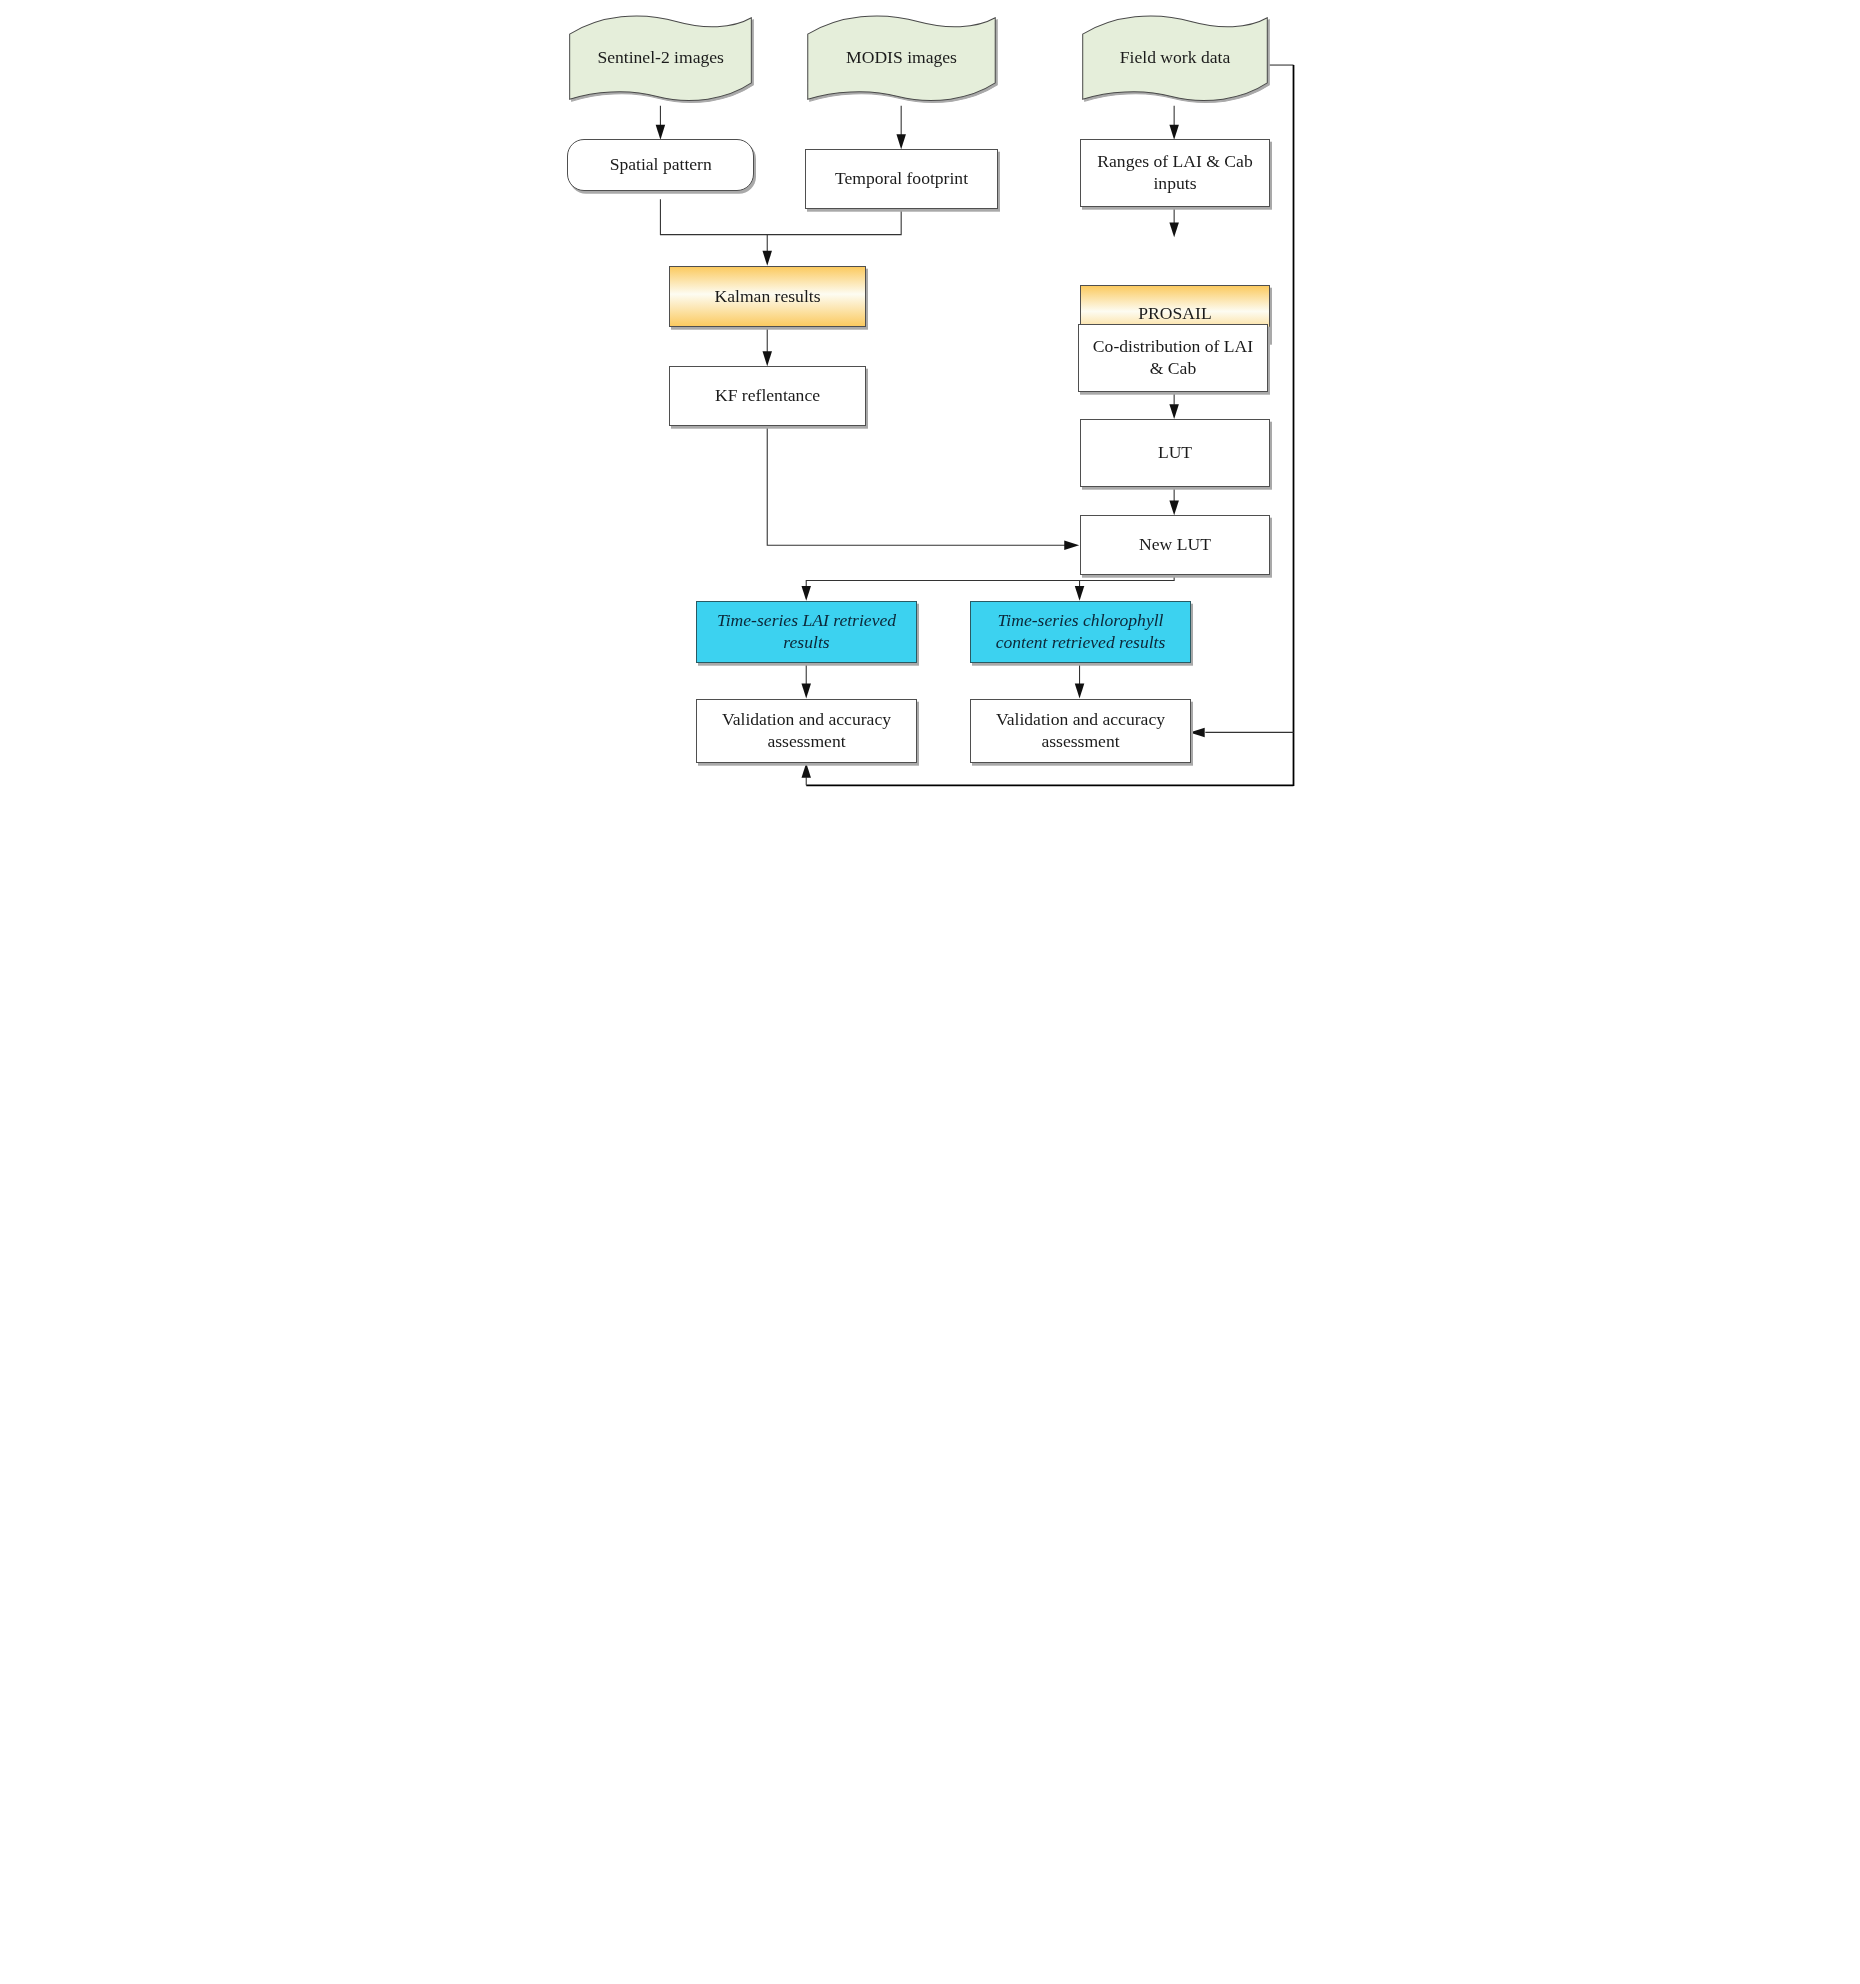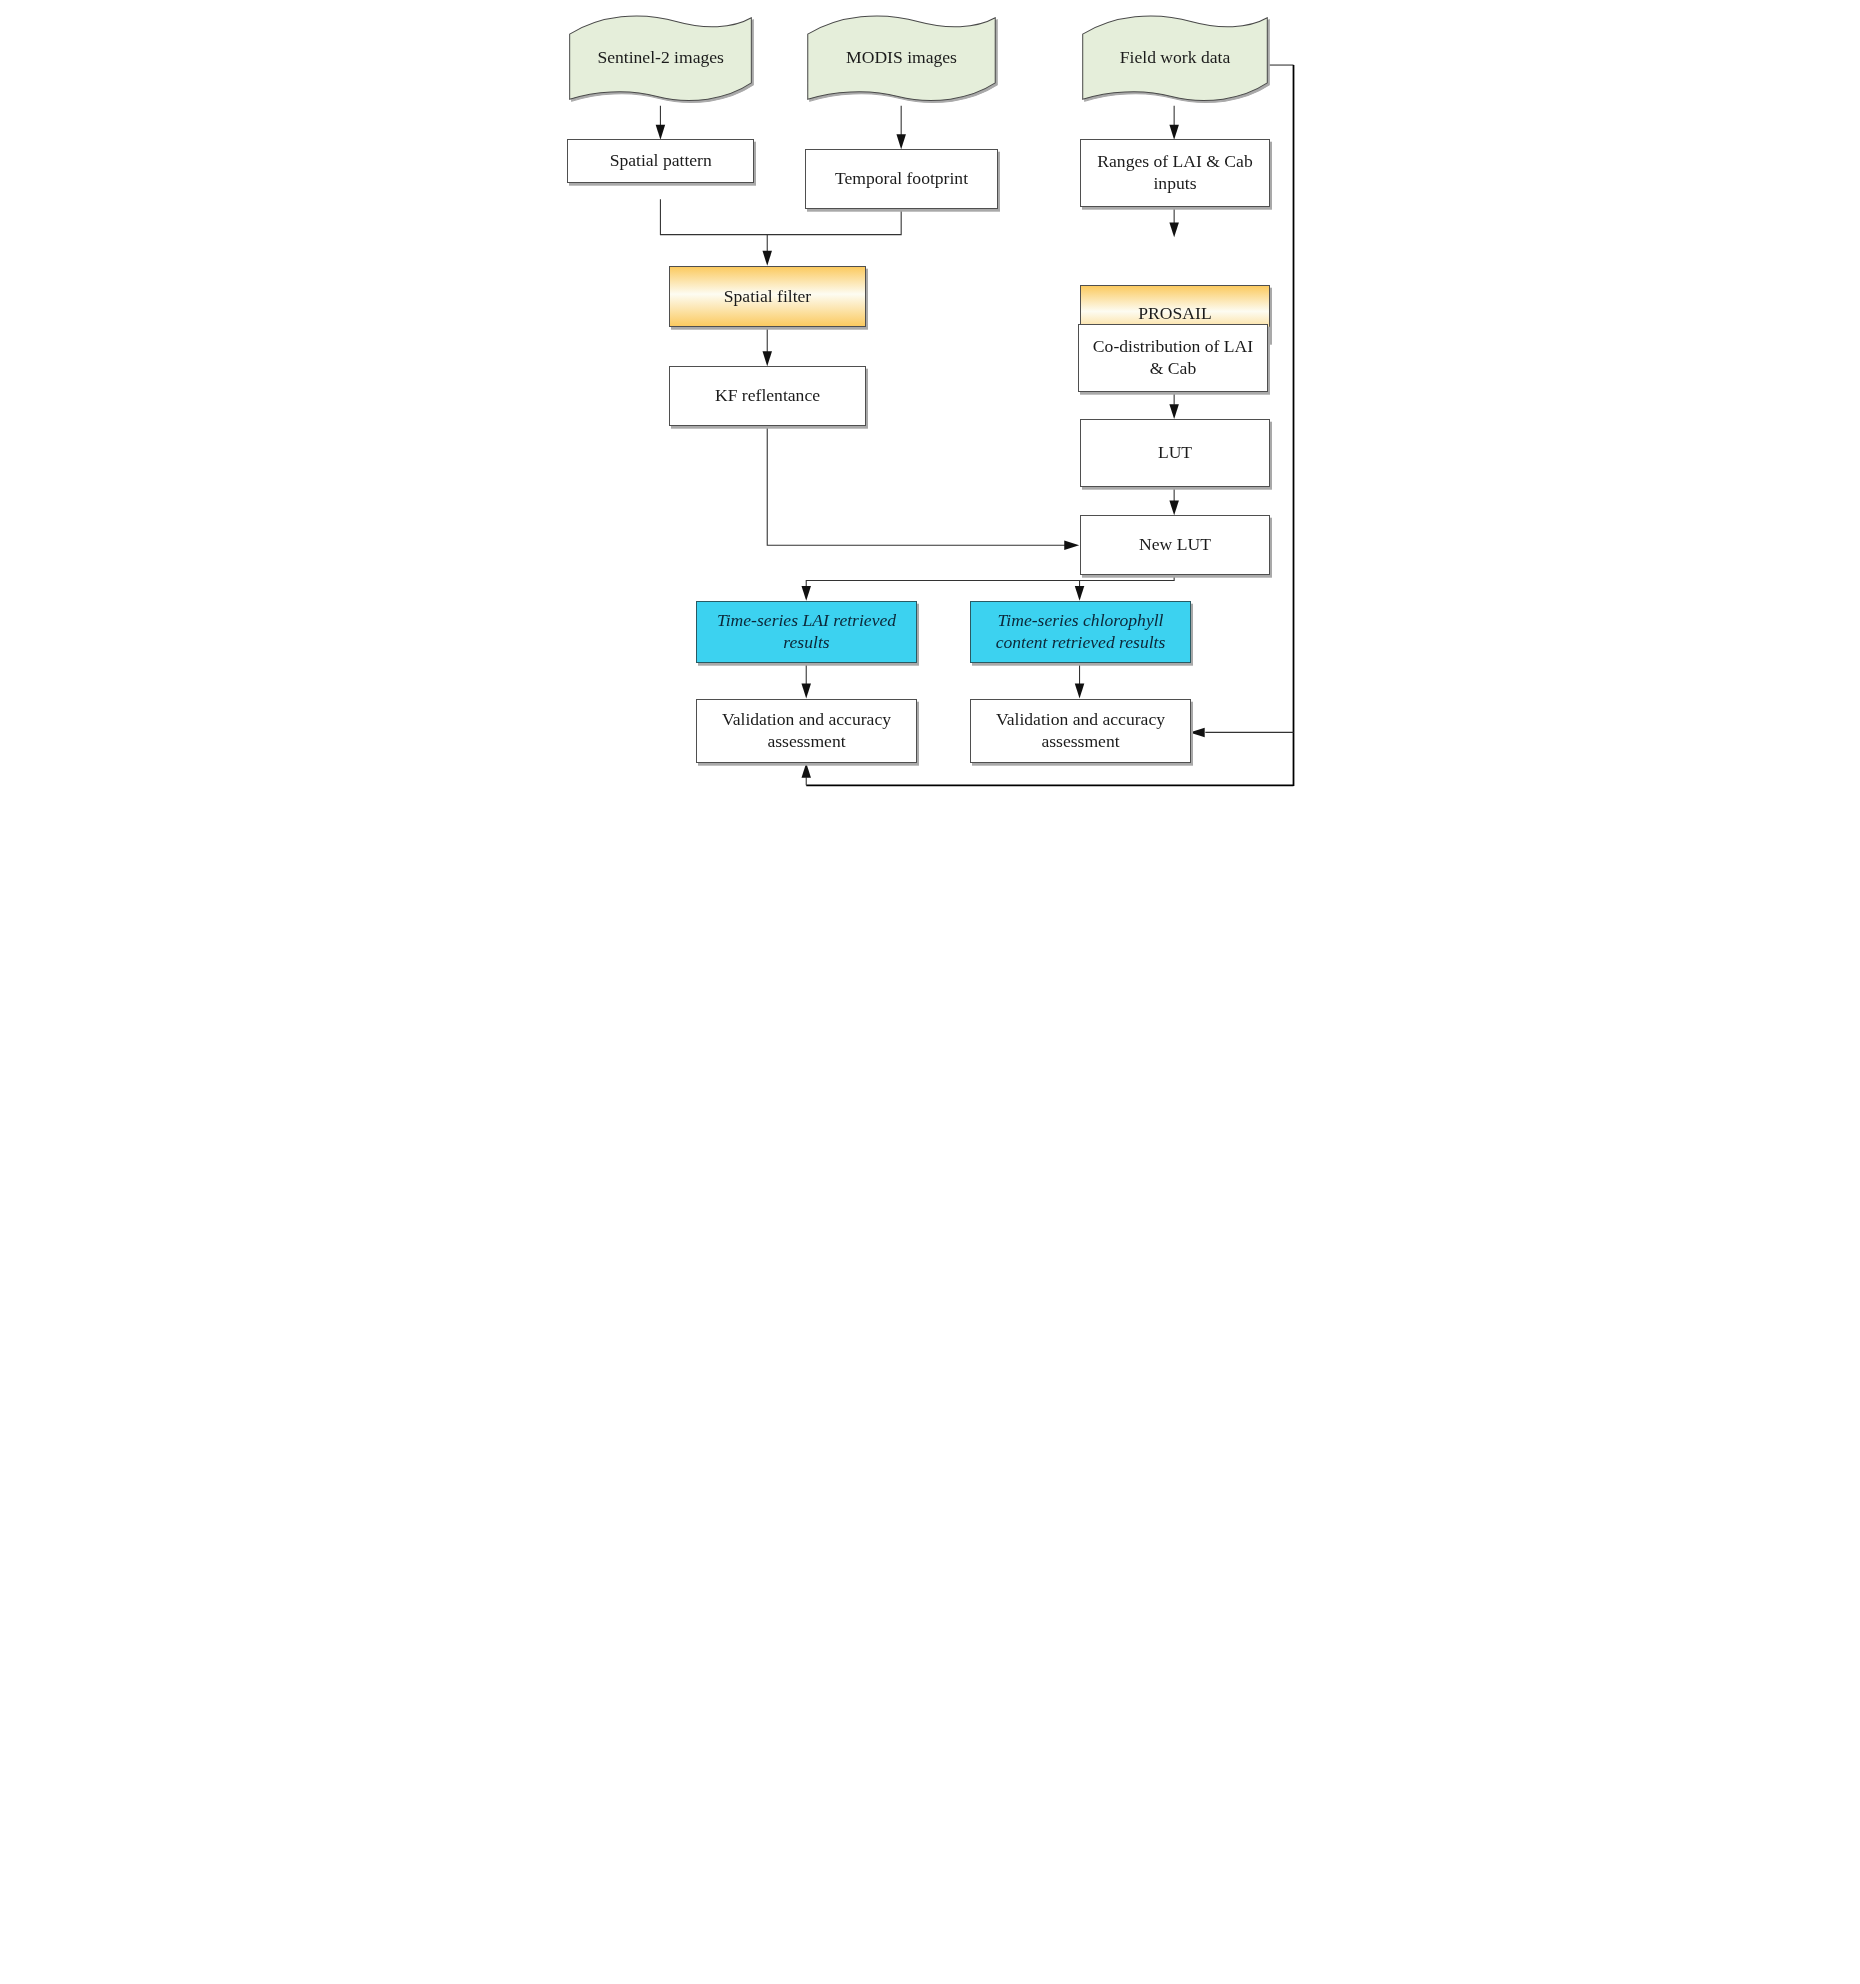--- a/index.html
+++ b/index.html
@@ -36,21 +36,21 @@
     color:var(--result-text-color); box-shadow:2px 2.7px 0 var(--shadow-color);font-style:italic;
   }
   .wave{background:transparent;}
   .wave svg{position:absolute; left:0; top:0; width:100%; height:100%; filter:drop-shadow(2px 2.7px 0 var(--shadow-color));}
   .wave path{fill:var(--input-fill); stroke:var(--input-border); stroke-width:1.5;}
   .wave .label{position:relative;font-family:Liberation Serif, serif;}
 
   #node-sentinel2{left:10.2px;  top:5.4px;   width:187px; height:95px;}
   #node-modis    {left:248px; top:5.4px;   width:193px; height:95px;}
   #node-fieldwork{left:523px; top:5.4px;   width:190px; height:95px;}
-  #node-spatial  {left:10.2px;  top:134px; width:187px; height:44px;}
+  #node-spatial  {left:10.2px;  top:134px; width:187px; height:52px;border-radius:17px;}
   #node-temporal {left:248px; top:144px; width:193px; height:60px;}
   #node-ranges   {left:523px; top:134px; width:190px; height:68px;}
   #node-kalman   {left:112px; top:261px; width:197px; height:61px;}
   #node-prosail  {left:523px; top:232px; width:190px; height:57px;margin-top:48px;}
   #node-codist   {left:521px; top:319px; width:190px; height:68px;}
   #node-kf       {left:112px; top:361px; width:197px; height:60px;}
   #node-lut      {left:523px; top:414px; width:190px; height:68px;font-family:Liberation Serif, serif;}
   #node-newlut   {left:523px; top:510px; width:190px; height:60px;}
   #node-lai-results{left:139px; top:596px; width:221px; height:62px;}
   #node-chl-results{left:413px; top:596px; width:221px; height:62px;}
@@ -158,21 +158,21 @@
   </div>
   <div class="node rect" id="node-temporal">
     <span>Temporal footprint</span>
   </div>
   <div class="node rect" id="node-ranges">
     <span>Ranges of LAI &amp; Cab
 inputs</span>
   </div>
 
   <div class="node process" id="node-kalman">
-    <span>Spatial filter</span>
+    <span>Kalman results</span>
   </div>
   <div class="node process" id="node-prosail">
     <span>PROSAIL</span>
   </div>
 
   <div class="node rect" id="node-kf">
     <span>KF reflentance</span>
   </div>
   <div class="node rect" id="node-codist">
     <span>Co-distribution of LAI

